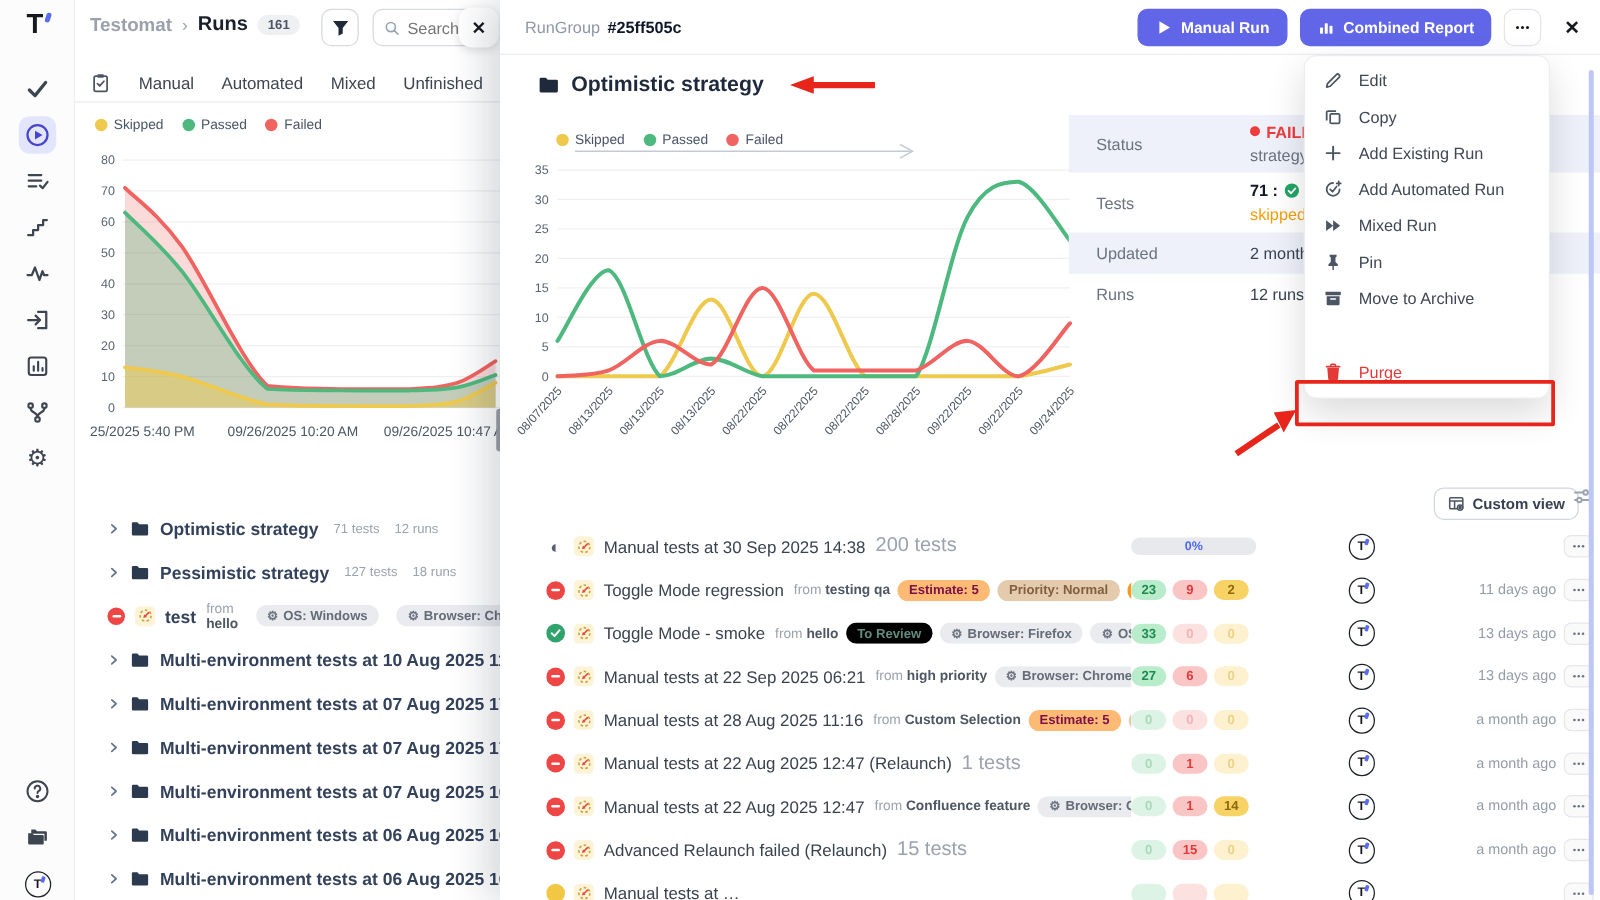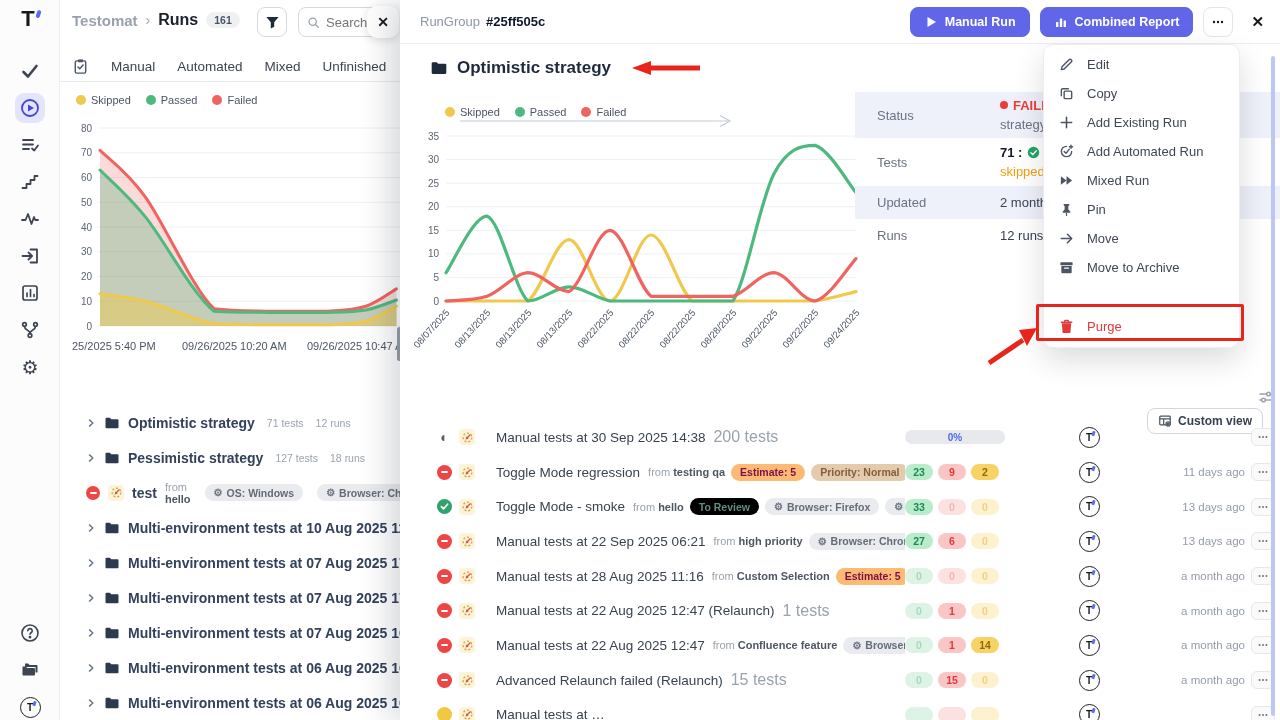--- a/index.html
+++ b/index.html
@@ -90,35 +90,35 @@
 .st-row.alt { background:#eef1fa; }
 .st-label { width:145px; padding-left:22px; font-size:13px; color:#6b7280; flex:0 0 auto; }
 .st-val { font-size:13px; color:#374151; white-space:nowrap; overflow:hidden; line-height:1.5; }
 .st-fail-line { color:#ee3b3b; font-weight:700; display:flex; align-items:center; gap:5px; }
 .st-fail-line .rd { width:8px; height:8px; border-radius:50%; background:#ee3b3b; }
 .st-sub { color:#6b7280; font-weight:400; }
 .st-skip { color:#f59e0b; }
 .st-tests-line { display:flex; align-items:center; gap:5px; font-weight:700; color:#111827; }
 .st-tests-line svg { width:13px; height:13px; }
 
-.custom-view { position:absolute; left:747px; top:408px; height:26px; display:flex; align-items:center; gap:6px; border:1px solid #d2d6dd; border-radius:8px; background:#fff; padding:0 10px; font-size:12px; color:#374151; font-weight:600; cursor:pointer; }
+.custom-view { position:absolute; left:747px; top:390px; height:26px; display:flex; align-items:center; gap:6px; border:1px solid #d2d6dd; border-radius:8px; background:#fff; padding:0 10px; font-size:12px; color:#374151; font-weight:600; cursor:pointer; }
 .custom-view svg { width:14px; height:14px; color:#4b5563; }
 .cv-sliders { position:absolute; left:858px; top:389px; width:16px; height:16px; color:#9aa3af; cursor:pointer; }
 
 .run-list { position:absolute; left:0; top:420px; width:880px; height:300px; overflow:hidden; }
 .run-row { height:34.7px; display:flex; align-items:center; padding-left:37px; }
 .rr-left { flex:1 1 auto; min-width:0; display:flex; align-items:center; overflow:hidden; }
 .st { width:15px; height:15px; flex:0 0 auto; border-radius:50%; display:flex; align-items:center; justify-content:center; }
 .st-fail { background:#ee4545; } .st-fail i { width:7px; height:2px; background:#fff; border-radius:1px; display:block; }
 .st-pass { background:#2fa36b; } .st-pass svg { width:9px; height:9px; }
 .st-prog { color:#57606e; font-size:14px; line-height:1; background:transparent; }
 .st-skip-dot { background:#f2c744; }
 .sp-ic { width:16px; height:16px; margin-left:7px; flex:0 0 auto; background:#fcf3d9; border-radius:4px; display:flex; align-items:center; justify-content:center; }
 .sp-ic svg { width:13px; height:13px; }
-.rr-title { font-size:13.5px; font-weight:500; color:#39424f; margin-left:21px; white-space:nowrap; }
+.rr-title { font-size:13.5px; font-weight:500; color:#39424f; margin-left:8px; white-space:nowrap; }
 .rr-from { margin-left:8px; font-size:11px; color:#9aa2ad; white-space:nowrap; }
 .rr-from b { color:#4d5662; }
 .rr-tests { margin-left:8px; font-size:16px; color:#9aa2ad; white-space:nowrap; }
 .rr-counts { width:100px; flex:0 0 auto; display:flex; gap:5px; }
 .progress { width:100px; height:14px; background:#e7e9ed; border-radius:7px; display:flex; align-items:center; justify-content:center; }
 .progress span { font-size:10px; font-weight:700; color:#4d68ee; }
 .rr-avatar { width:168px; flex:0 0 auto; display:flex; justify-content:center; }
 .avatar { width:21px; height:21px; border-radius:50%; border:1.6px solid #1b1f27; display:flex; align-items:center; justify-content:center; font-size:10px; font-weight:800; color:#16181d; cursor:pointer; position:relative; }
 .avatar i { position:absolute; right:4px; top:3px; width:2.5px; height:5px; background:#5b6cf0; border-radius:1px; transform:rotate(18deg); }
 .rr-time { width:72px; flex:0 0 auto; text-align:right; font-size:11.5px; color:#949ca8; white-space:nowrap; }
@@ -971,29 +971,20 @@
         <span style="display:flex">
           <svg viewBox="0 0 16 16" fill="currentColor">
             <path d="M5 2h6v1.5l-1 .8V8l2 2v1.5H4V10l2-2V4.3l-1-.8z"></path>
             <rect x="7.4" y="11.5" width="1.2" height="3.5"></rect>
           </svg>
         </span>
         <span>Pin</span>
       </div>
       <div class="menu-item">
         <span style="display:flex">
-          <svg viewBox="0 0 16 16" fill="none" stroke="currentColor" stroke-width="1.7" stroke-linecap="round" stroke-linejoin="round">
-            <path d="M2.5 8h10"></path>
-            <polyline points="9,3.5 13.5,8 9,12.5"></polyline>
-          </svg>
-        </span>
-        <span>Move</span>
-      </div>
-      <div class="menu-item">
-        <span style="display:flex">
           <svg viewBox="0 0 16 16">
             <rect x="1.5" y="2.5" width="13" height="3" rx="0.5" fill="currentColor"></rect>
             <path d="M2.5 6.5h11V13a1 1 0 0 1-1 1h-9a1 1 0 0 1-1-1z" fill="currentColor"></path>
             <path d="M6 8.7h4" stroke="#fff" stroke-width="1.3" stroke-linecap="round"></path>
           </svg>
         </span>
         <span>Move to Archive</span>
       </div>
       <div class="menu-item danger">
         <span style="display:flex">

